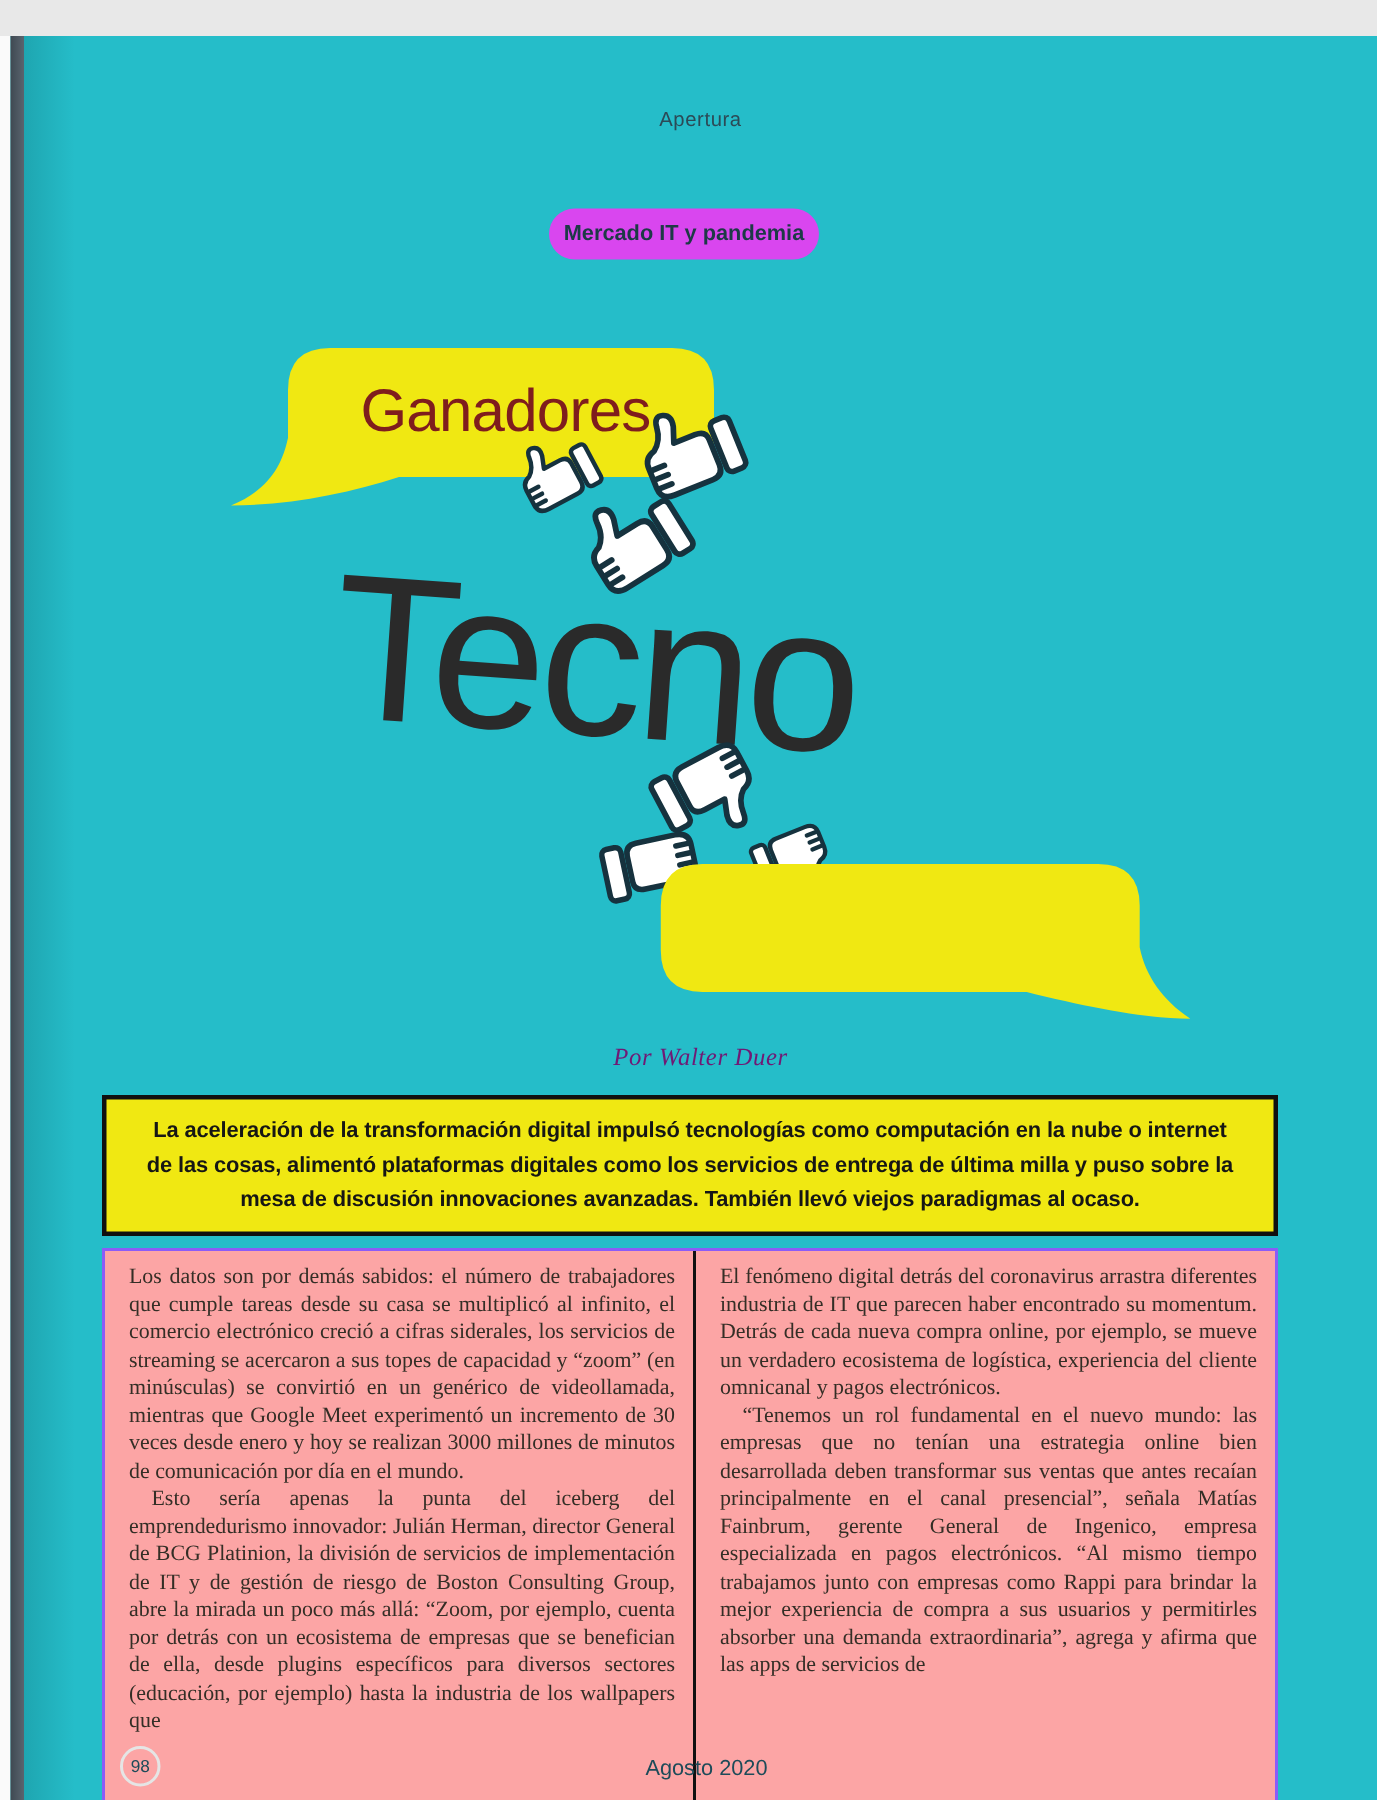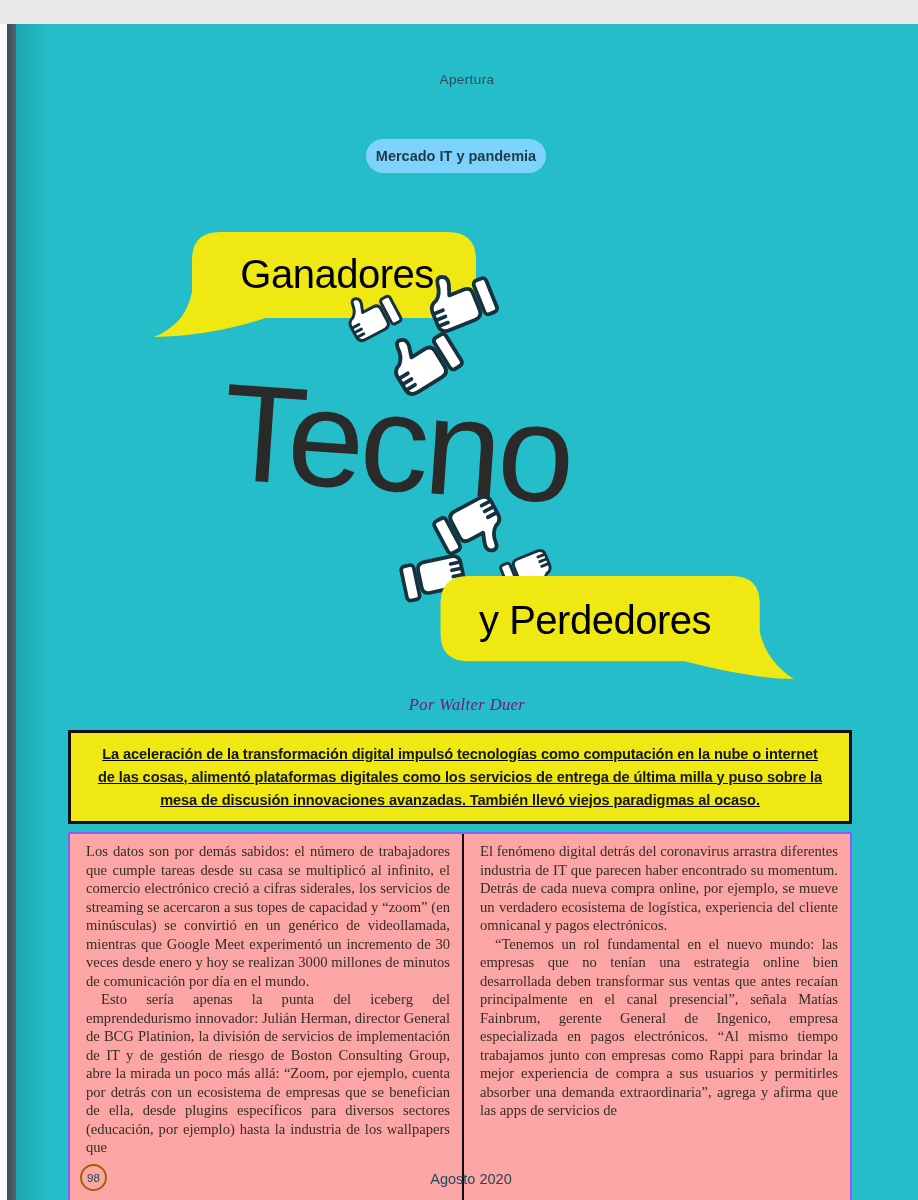--- a/index.html
+++ b/index.html
@@ -13,46 +13,46 @@
     background:linear-gradient(90deg,#3f4952,#5a646e);}
   .edge-shadow{position:absolute;left:16px;top:0;width:34px;height:1200px;
     background:linear-gradient(90deg,rgba(0,60,66,.18),rgba(0,60,66,0));}
 
   .section-label{
     position:absolute;left:16px;right:0;top:48px;text-align:center;
     font-size:13.5px;letter-spacing:.4px;color:#2c4a56;
   }
   .badge{
     position:absolute;left:366px;top:115px;width:180px;height:34px;
-    background:#7dd3fc;border-radius:18px;display:flex;align-items:center;justify-content:center;
+    background:#d946ef;border-radius:18px;display:flex;align-items:center;justify-content:center;
     font-size:14.5px;font-weight:bold;color:#1d3a46;
   }
 
   .bubble{position:absolute;}
   .bubble-text{
-    position:absolute;color:#000000;font-size:40px;letter-spacing:-.5px;
+    position:absolute;color:#7f1d1d;font-size:40px;letter-spacing:-.5px;
     text-align:center;white-space:nowrap;
   }
   .hero-title{
     position:absolute;left:228px;top:338px;color:#2a2a2a;
     font-size:138px;line-height:1;letter-spacing:-4px;font-weight:400;
     transform:rotate(4deg);transform-origin:left top;white-space:nowrap;
   }
   .thumb{position:absolute;overflow:visible;}
 
   .byline{
     position:absolute;left:16px;right:0;top:671px;text-align:center;
     font-family:"Liberation Serif",serif;font-style:italic;
     font-size:16.5px;color:#701a75;letter-spacing:.4px;
   }
 
   .intro-box{
     position:absolute;left:68px;top:706px;width:784px;height:94px;
     background:#f0e812;border:3px solid #101010;box-sizing:border-box;
-    display:flex;align-items:center;justify-content:center;text-decoration:underline;
+    display:flex;align-items:center;justify-content:center;
   }
   .intro-box .intro-text{
     padding:4px 24px;text-align:center;font-weight:bold;
     font-size:14.6px;line-height:23px;color:#161614;letter-spacing:-.1px;
   }
 
   .article{
     position:absolute;left:68px;top:808px;width:784px;height:403px;
     background:#fca5a5;border:2px solid #8b5cf6;box-sizing:border-box;overflow:hidden;
   }
@@ -62,21 +62,21 @@
     font-family:"Liberation Serif",serif;font-size:14.6px;line-height:18.5px;
     color:#342e26;text-align:justify;hyphens:auto;
   }
   .article .col.left{left:16px;width:364px;}
   .article .col.right{left:410px;width:358px;}
   .article .col p{margin:0;}
   .article .col p + p{text-indent:15px;}
 
   .page-number{
     position:absolute;left:80px;top:1140px;width:27px;height:27px;box-sizing:border-box;
-    border:2px solid #a16207;border-radius:50%;color:#1d4b59;
+    border:2px solid #e5e5e5;border-radius:50%;color:#1d4b59;
     display:flex;align-items:center;justify-content:center;font-size:11.5px;
   }
   .issue-date{
     position:absolute;left:24px;right:0;top:1147px;text-align:center;
     font-size:14.5px;color:#1d4b59;
   }
   .defs{position:absolute;width:0;height:0;overflow:hidden;}
 </style>
 </head>
 <body>
@@ -127,21 +127,20 @@
   <svg class="thumb" style="left:402px;top:532px;width:72px;height:57px;transform:rotate(168deg);" viewBox="0 0 78 62">
       <use href="#thumb"></use>
     </svg>
   <svg class="thumb" style="left:503px;top:528px;width:56px;height:45px;transform:rotate(158deg);" viewBox="0 0 78 62">
       <use href="#thumb"></use>
     </svg>
 
   <svg class="bubble" style="left:440px;top:550px;width:358px;height:117px;z-index:-0;" viewBox="0 0 360 118">
     <path fill="#f0e812" d="M28,2 L294,2 Q322,2 322,30 L322,58 C326,78 338,94 356,106 C326,106 286,98 246,88 L28,88 Q0,88 0,60 L0,30 Q0,2 28,2 Z"></path>
   </svg>
-  <div class="bubble-text" style="left:455px;top:574px;width:280px;">y Perdedores</div>
 
   <div class="byline">Por Walter Duer</div>
 
   <div class="intro-box">
     <div class="intro-text">La aceleración de la transformación digital impulsó tecnologías como computación en la nube o internet de las cosas, alimentó plataformas digitales como los servicios de entrega de última milla y puso sobre la mesa de discusión innovaciones avanzadas. También llevó viejos paradigmas al ocaso.</div>
   </div>
 
   <div class="article">
     <div class="col left">
       <p>Los datos son por demás sabidos: el número de trabajadores que cumple tareas desde su casa se multiplicó al infinito, el comercio electrónico creció a cifras siderales, los servicios de streaming se acercaron a sus topes de capacidad y “zoom” (en minúsculas) se convirtió en un genérico de videollamada, mientras que Google Meet experimentó un incremento de 30 veces desde enero y hoy se realizan 3000 millones de minutos de comunicación por día en el mundo.</p>

